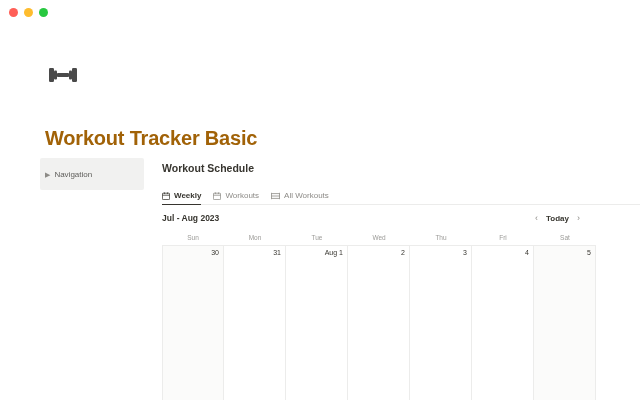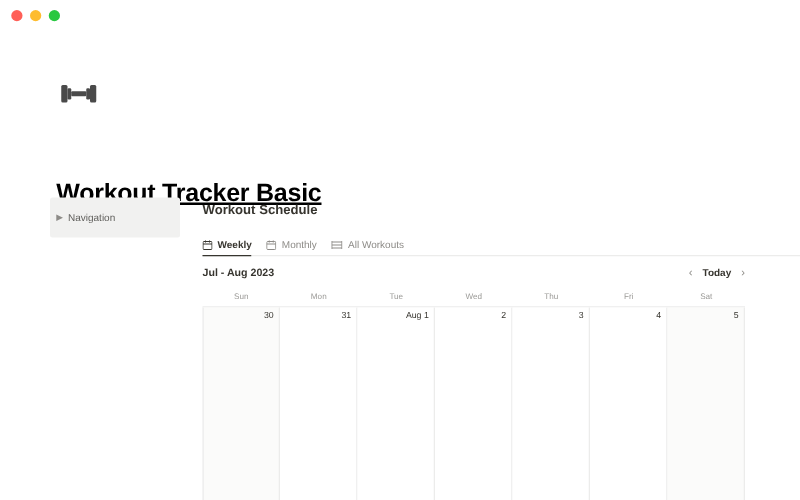--- a/index.html
+++ b/index.html
@@ -52,26 +52,25 @@
     top: 34px;
     width: 34px;
     height: 34px;
     display: flex;
     align-items: center;
     justify-content: center;
   }
   .page-title {
     position: absolute;
     left: 45px;
-    top: 120px;
+    top: 103px;
     font-size: 20px;
     font-weight: bold;
     letter-spacing: -0.2px;
-    color: #000000;
-    text-decoration: underline;
+    color: #a16207;
   }
 
   
   .nav-block {
     position: absolute;
     left: 40px;
     top: 134px;
     width: 104px;
     height: 16px;
     background: #f1f1f0;
@@ -138,21 +137,21 @@
     height: 1.5px;
     background: #37352f;
   }
   .tab-ico { display: block; line-height: 0; }
 
   
   .cal-toolbar {
     display: flex;
     align-items: center;
     height: 22px;
-    padding-right: 44px;
+    padding-right: 60px;
     margin-top: 2px;
   }
   .cal-range {
     font-size: 8.5px;
     font-weight: bold;
     color: #37352f;
   }
   .cal-nav {
     margin-left: auto;
     display: flex;
@@ -260,21 +259,21 @@
 
       <div class="view-tab">
         <span class="tab-ico">
           <svg width="8" height="8" viewBox="0 0 10 10" aria-hidden="true">
             <rect x="0.5" y="1.5" width="9" height="8" rx="1" fill="none" stroke="#8d8b87" stroke-width="1"></rect>
             <line x1="0.5" y1="4" x2="9.5" y2="4" stroke="#8d8b87" stroke-width="1"></line>
             <line x1="3" y1="0.5" x2="3" y2="2.5" stroke="#8d8b87" stroke-width="1"></line>
             <line x1="7" y1="0.5" x2="7" y2="2.5" stroke="#8d8b87" stroke-width="1"></line>
           </svg>
         </span>
-        <span>Monthly</span>
+        <span>Workouts</span>
       </div>
 
       <div class="view-tab">
         <span class="tab-ico">
           <svg width="9" height="8" viewBox="0 0 11 10" aria-hidden="true">
             <line x1="0.5" y1="2" x2="10.5" y2="2" stroke="#8d8b87" stroke-width="1"></line>
             <line x1="0.5" y1="5" x2="10.5" y2="5" stroke="#8d8b87" stroke-width="1"></line>
             <line x1="0.5" y1="8" x2="10.5" y2="8" stroke="#8d8b87" stroke-width="1"></line>
             <line x1="0.5" y1="1" x2="0.5" y2="9" stroke="#8d8b87" stroke-width="1"></line>
             <line x1="10.5" y1="1" x2="10.5" y2="9" stroke="#8d8b87" stroke-width="1"></line>

